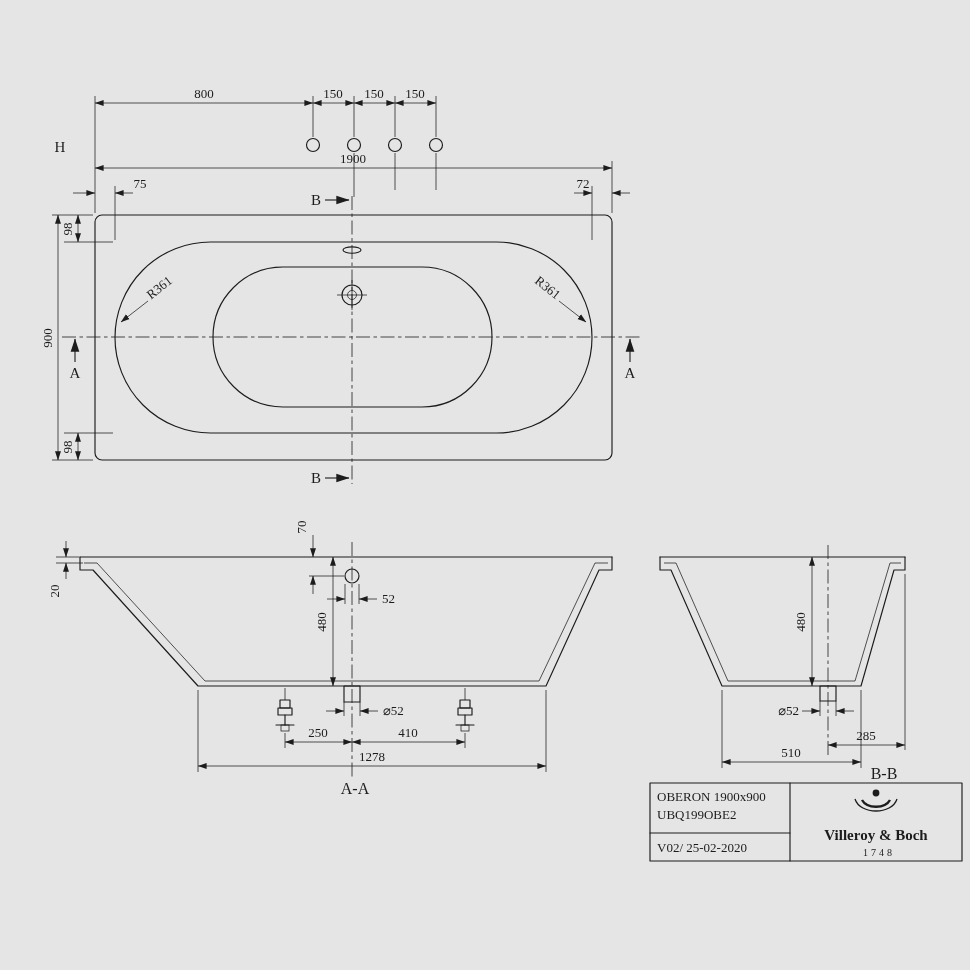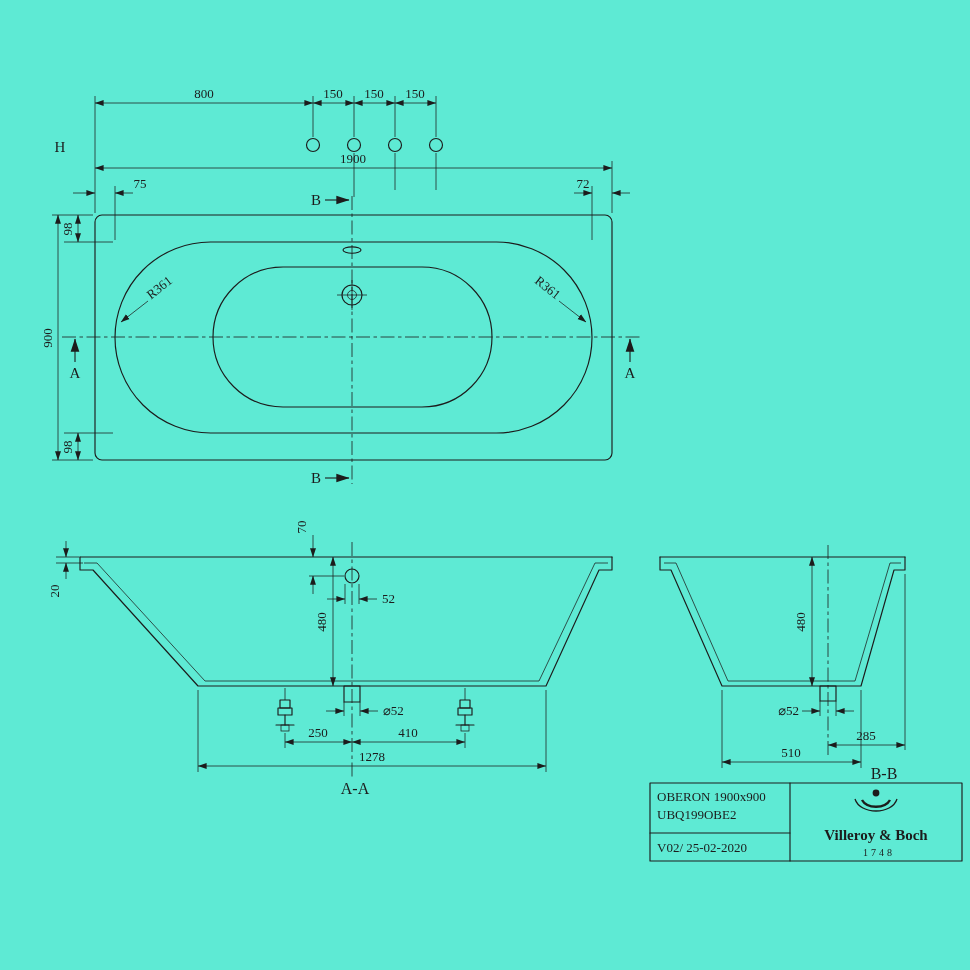--- a/index.html
+++ b/index.html
@@ -1,16 +1,16 @@
 <!DOCTYPE html>
 <html><head>
 <meta charset="utf-8">
 <style>
   html,body{margin:0;padding:0;background:#ffffff;}
-  .page{width:970px;height:970px;position:relative;background:#5eead4;font-family:"Liberation Serif",serif;overflow:hidden;}
+  .page{width:970px;height:970px;position:relative;background:#e5e5e5;font-family:"Liberation Serif",serif;overflow:hidden;}
   svg{display:block}
   .geo{stroke:#1c1c1c;stroke-width:1.15;fill:none;stroke-linejoin:round;stroke-linecap:round}
   .thin{stroke:#1c1c1c;stroke-width:.75;fill:none}
   .cl{stroke:#1c1c1c;stroke-width:.8;fill:none;stroke-dasharray:14 3.5 3.5 3.5}
   .sectarr{stroke:#1c1c1c;stroke-width:1.1;fill:none}
   text{fill:#1c1c1c}
   .dim{font:13px "Liberation Serif",serif}
   .mark{font:15px "Liberation Serif",serif}
   .sect{font:16px "Liberation Serif",serif}
   .tb{font:13px "Liberation Serif",serif}

